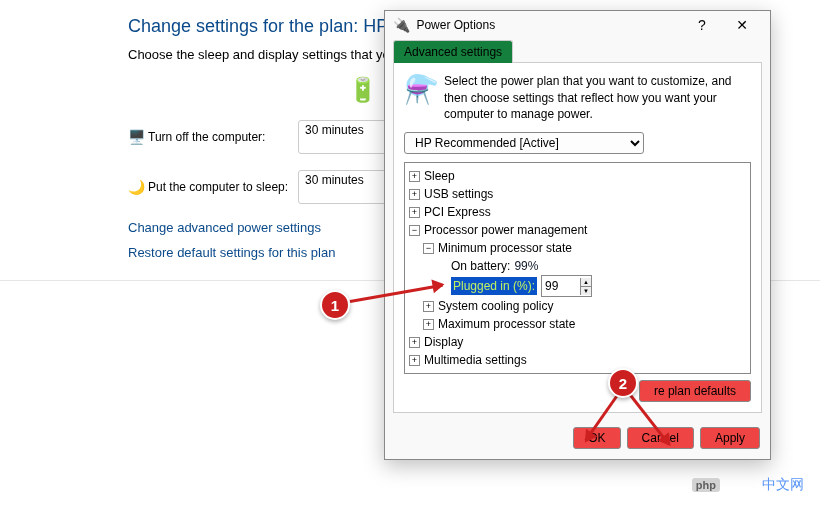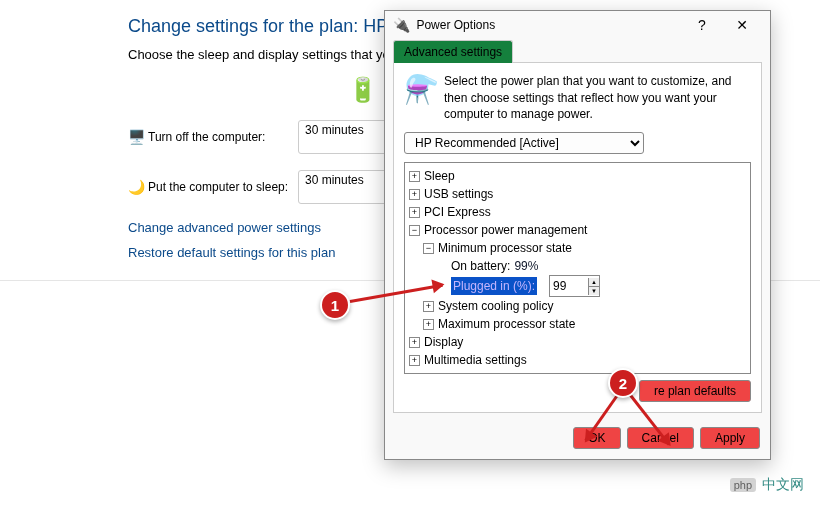--- a/index.html
+++ b/index.html
@@ -168,27 +168,27 @@
     font-size: 9px;
     line-height: 1;
     margin-right: 4px;
     background: #fff;
   }
   .ind1 { padding-left: 14px; }
   .ind3 { padding-left: 42px; }
   .val-link { color: #0f172a; margin-left: 4px; }
   .selected-label {
     background: #0a52c8;
-    color: #c4b5fd;
+    color: #bef264;
     padding: 0 2px;
   }
   .spinner-wrap {
     display: inline-flex;
     align-items: center;
-    margin-left: 12px;
+    margin-left: 4px;
     border: 1px solid #888;
     height: 22px;
   }
   .spinner-input {
     width: 38px;
     border: none;
     padding: 0 3px;
     font-size: 12px;
     height: 16px;
   }
@@ -261,23 +261,23 @@
     align-items: center;
     gap: 6px;
     opacity: 0.85;
   }
   .wm-logo {
     background: #ccc;
     color: #444;
     border-radius: 3px;
     padding: 1px 4px;
     font-size: 11px;
-    font-weight: normal;
-  }
-  .wm-text { font-size: 14px; color: #0f766e; }
+    font-weight: bold;
+  }
+  .wm-text { font-size: 14px; color: #3b82f6; margin-left: 36px; }
 </style>
 </head>
 <body>
 
 <div class="bg-page">
   <div class="bg-heading">Change settings for the plan: HP Re</div>
   <div class="bg-subtext">Choose the sleep and display settings that you</div>
   <div class="battery-icon">🔋</div>
 
   <div class="bg-row">

